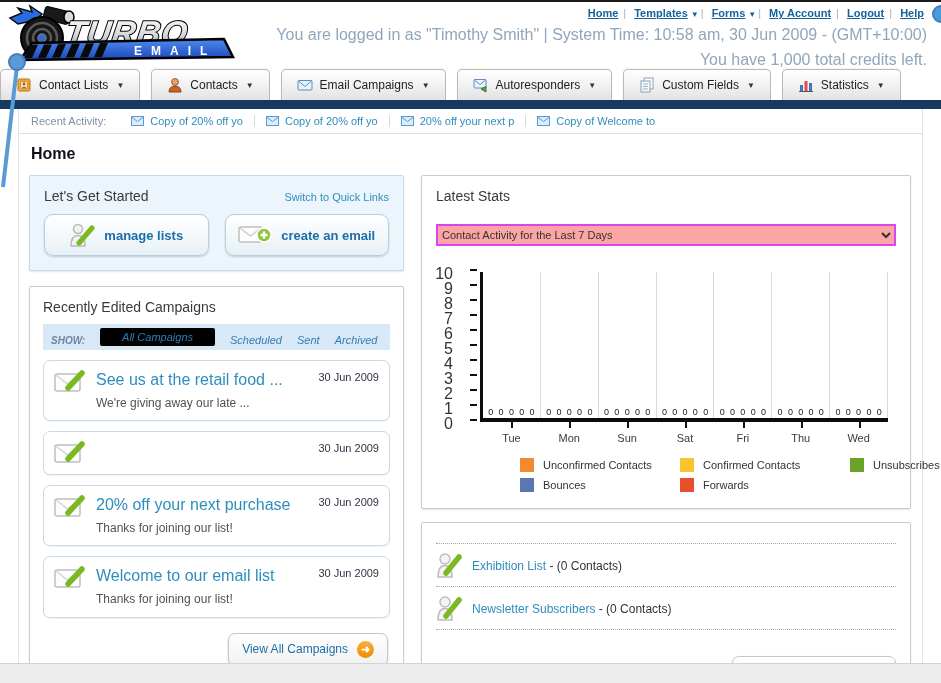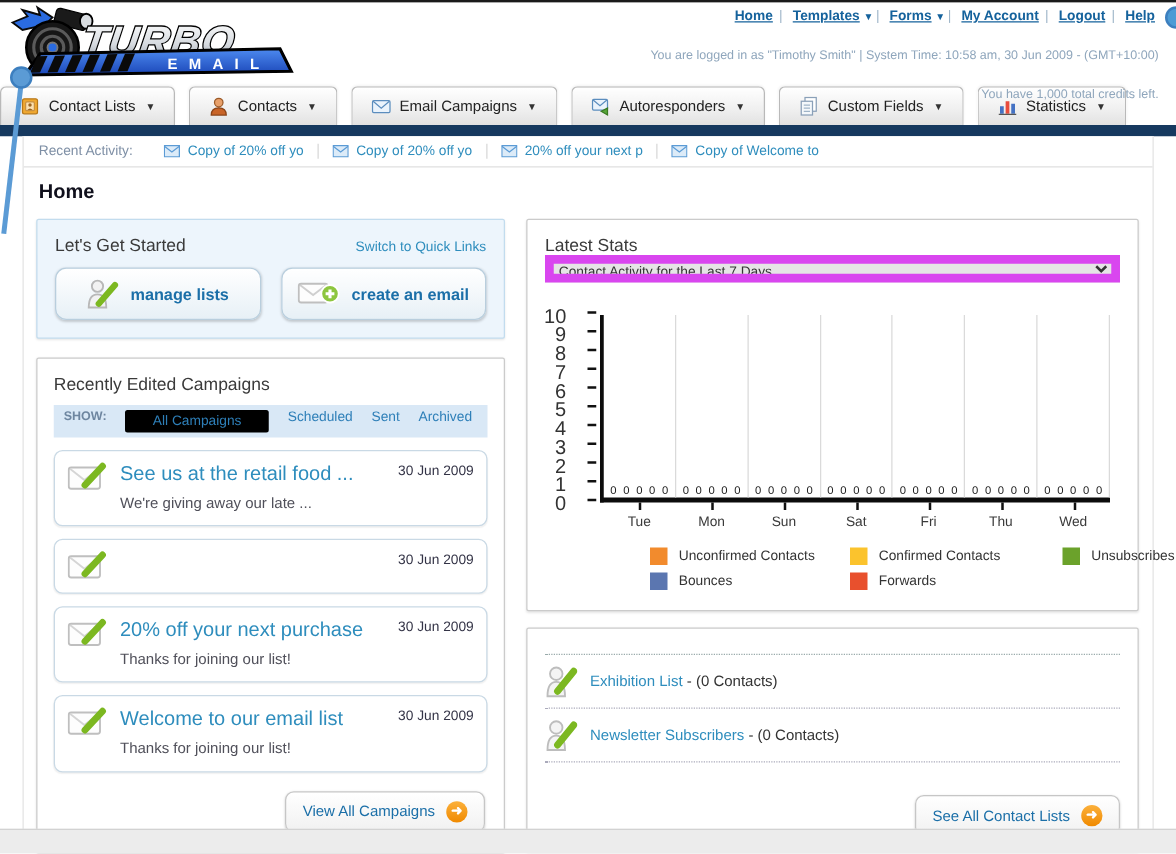--- a/index.html
+++ b/index.html
@@ -8,21 +8,21 @@
   .page { position:relative; width:941px; height:683px; overflow:hidden; background:#fff; border-top:2px solid #1a1a1a; }
 
   
   .top-header { position:relative; height:62px; background:#fff; }
   .logo-wrap { position:absolute; left:6px; top:2px; }
   .header-right { position:absolute; right:14px; top:5px; text-align:right; }
   .nav-links { font-size:11px; white-space:nowrap; }
   .nav-links a { color:#15629C; text-decoration:underline; font-weight:bold; margin:0 3px; cursor:pointer; }
   .nav-links .sep { color:#9FB6C9; margin:0 2px; text-decoration:none; }
   .nav-links .caret { font-size:8px; color:#15629C; text-decoration:none; }
-  .login-line, .credits-line { color:#8FA6BC; font-size:10px; margin-top:20px; }
+  .login-line, .credits-line { color:#8FA6BC; font-size:16px; margin-top:7px; }
 
   .pin-left { position:absolute; left:0; top:50px; z-index:20; pointer-events:none; }
   .pin-right { position:absolute; right:-9px; top:3px; width:18px; height:18px; border-radius:50%;
                background:#4D9BD5; border:2px solid #3D7FBF; z-index:20; }
 
   
   .tabs-row { display:flex; align-items:flex-end; gap:11px; height:36px; background:#fff; }
   .tab { display:flex; align-items:center; gap:7px; height:31px; padding:0 15px;
          border:1px solid #B9B9B9; border-bottom:none; border-radius:5px 5px 0 0;
          background:linear-gradient(#FFFFFF,#EFEFEF 60%,#E2E2E2); font-size:12px; color:#222; cursor:pointer;
@@ -55,43 +55,43 @@
   .gs-head { display:flex; justify-content:space-between; align-items:baseline; }
   .gs-link { font-size:11px; color:#2E8DBD; text-decoration:none; cursor:pointer; }
   .gs-buttons { display:flex; gap:16px; margin-top:10px; }
   .gs-btn { flex:1; height:42px; display:flex; align-items:center; justify-content:center; gap:9px;
             border:1px solid #B9CEDD; border-radius:9px; background:linear-gradient(#FFFFFF,#E7F0F6);
             color:#1B6FA8; font-weight:bold; font-size:13px; cursor:pointer;
             box-shadow:0 1px 2px rgba(0,0,0,0.18); }
 
   
   .panel-campaigns { margin-top:15px; padding:12px 13px 10px; }
-  .filter-bar { display:flex; align-items:flex-start; gap:15px; background:#D9E8F6; margin-top:9px; padding:4px 8px; font-size:11px; }
+  .filter-bar { display:flex; align-items:flex-end; gap:15px; background:#D9E8F6; margin-top:9px; padding:4px 8px; font-size:11px;font-style:italic; }
   .filter-label { color:#6E86A0; font-weight:bold; font-size:10px; }
   .filter-link { color:#2E7FB8; text-decoration:none; cursor:pointer; }
   .filter-link.active { background:#000000; padding:3px 22px; border-radius:2px; }
   .campaign-item { display:flex; align-items:flex-start; gap:10px; margin-top:10px; padding:8px 10px;
                    border:1px solid #C9D9E5; border-radius:7px; background:#fff;
                    box-shadow:0 1px 1px rgba(0,0,0,0.06); cursor:pointer; }
   .ci-text { line-height:1.35; }
   .ci-title { font-size:16px; color:#2E8DBD; text-decoration:none; display:block; }
   .ci-sub { font-size:12px; color:#50505a; }
   .ci-date { margin-left:auto; font-size:11px; color:#333346; white-space:nowrap; padding-top:2px; }
   .view-all-row { text-align:right; margin:15px 2px 6px; }
 
   .btn-arrow { display:inline-flex; align-items:center; gap:9px; border:1px solid #C6C6C6; border-radius:7px;
                background:linear-gradient(#FFFFFF,#F1F1F1); padding:7px 13px; color:#1B6FA8; font-size:12px;
                cursor:pointer; box-shadow:0 1px 2px rgba(0,0,0,0.22); }
   .arrow-circle { width:17px; height:17px; border-radius:50%; background:linear-gradient(#FBB03B,#F08A00);
                   color:#fff; font-size:11px; font-weight:bold; line-height:17px; text-align:center; }
 
   
   .panel-stats { padding:12px 14px 10px; }
-  .stats-select { width:100%; margin-top:0; height:22px; font-size:11px; color:#333;
-                  border:7px solid #d946ef; background:#e5e5e5; font-family:"Liberation Sans", sans-serif; }
+  .stats-select { width:100%; margin-top:20px; height:22px; font-size:11px; color:#333;
+                  border:2px solid #d946ef; background:#fca5a5; font-family:"Liberation Sans", sans-serif; }
   .chart-wrap { position:relative; margin:26px 8px 0 44px; }
   .plot { position:relative; height:150px; border-left:3px solid #0c0c0c; border-bottom:4px solid #0c0c0c; display:flex; }
   .chart-y-axis { position:absolute; left:-44px; top:-2px; width:41px; height:154px; }
   .y-label { position:absolute; right:24px; font-size:16px; color:#333;text-align:right; }
   .y-tick { position:absolute; right:0; width:7px; height:2px; background:#111; }
   .chart-group { flex:1; position:relative; border-right:1px solid #DADADA; }
   .zeros-row { position:absolute; left:0; right:0; bottom:1px; display:flex; justify-content:space-evenly; }
   .zeros-row span { font-size:9px; color:#1a1a1a; }
   .x-tick { position:absolute; left:50%; bottom:-10px; width:2px; height:6px; background:#111; }
   .x-label { position:absolute; left:0; right:0; bottom:-26px; text-align:center; font-size:11px; color:#3a3a3a; }

